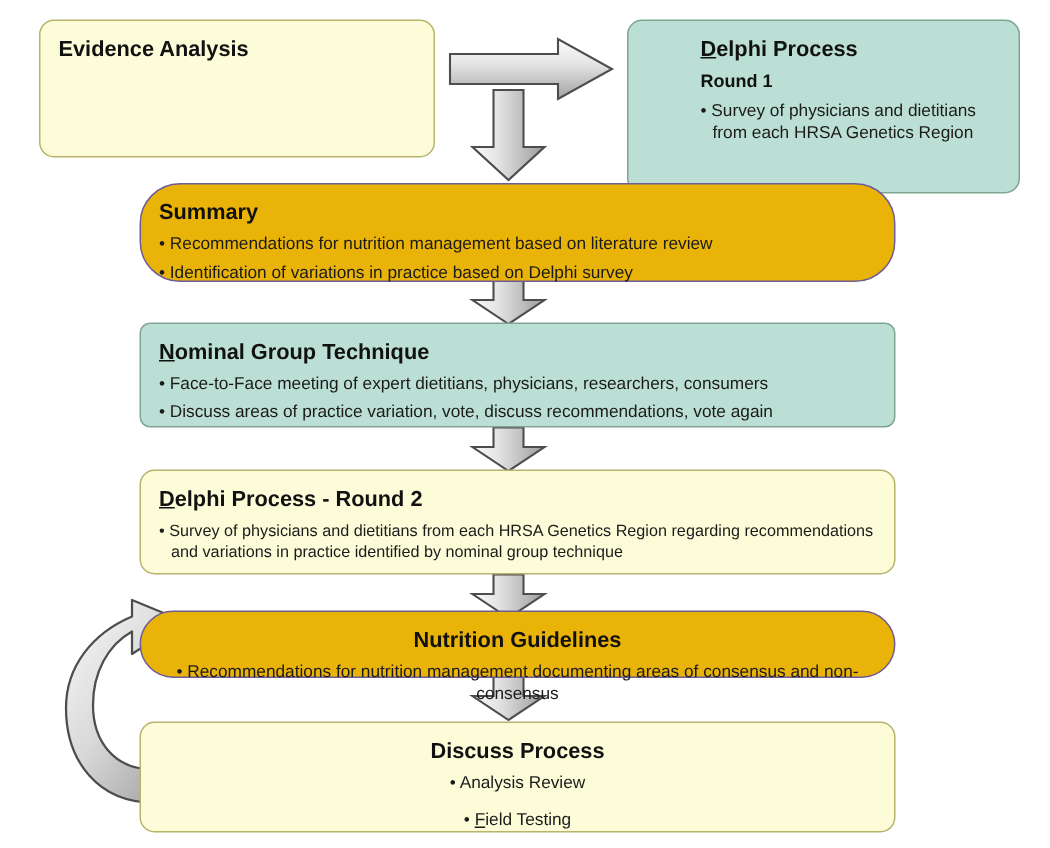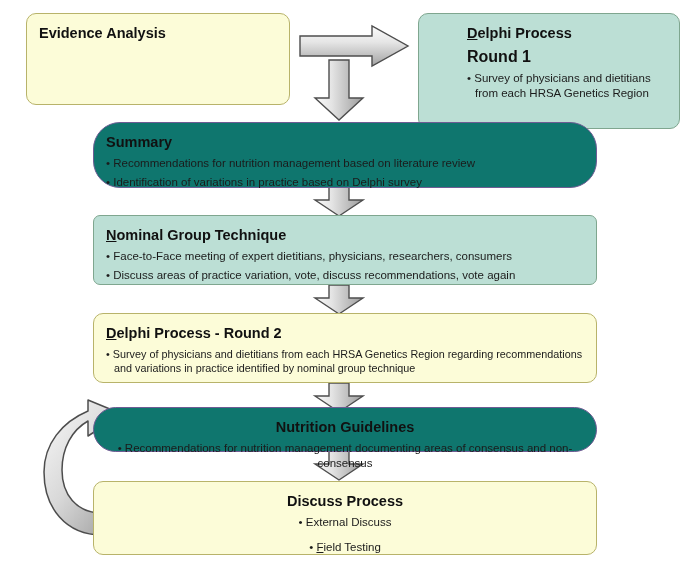--- a/index.html
+++ b/index.html
@@ -29,35 +29,35 @@
   }
   .box.yellow {
     background: #FCFCD8;
     border-color: #B8B36A;
   }
   .box.green {
     background: #BCDFD5;
     border-color: #7FA68F;
   }
   .box.purple {
-    background: #0f766e;
+    background: #eab308;
     border-color: #6E5C94;
     border-radius: 27px;
   }
   .title {
     font-weight: bold;
     font-size: 14.5px;
     line-height: 1.25;
     margin: 2px 0 5px 0;
     color: #111111;
   }
   .title.centered { text-align: center; }
   .subtitle {
     font-weight: bold;
-    font-size: 16px;
+    font-size: 12px;
     line-height: 1.2;
     margin: 0 0 5px 0;
     color: #111111;
   }
   .bullets {
     margin: 0;
     padding: 0;
     list-style: none;
   }
   .bullets li {
@@ -186,18 +186,18 @@
   <div class="box purple" style="left:93px; top:407px; width:504px; height:45px;">
     <div class="title centered">Nutrition Guidelines</div>
     <ul class="bullets">
       <li style="text-align:center; text-indent:0; padding-left:0;">• Recommendations for nutrition management documenting areas of consensus and non-consensus</li>
     </ul>
   </div>
 
   <div class="box yellow" style="left:93px; top:481px; width:504px; height:74px;">
     <div class="title centered">Discuss Process</div>
     <ul class="bullets centered">
-      <li>• External Discuss</li>
+      <li>• Analysis Review</li>
       <li><span>• </span><span class="ul">F</span><span>ield Testing</span></li>
     </ul>
   </div>
 
 </div>
 
 </body></html>

